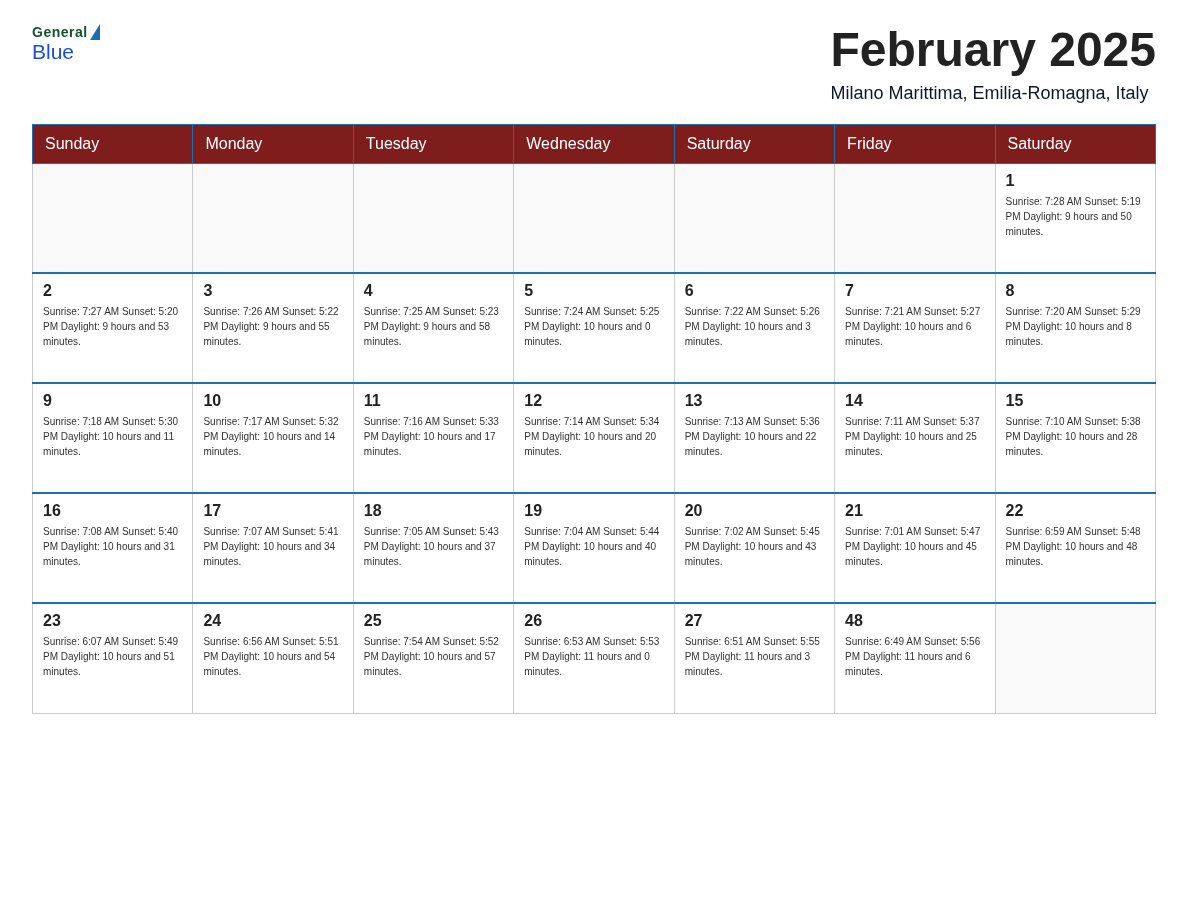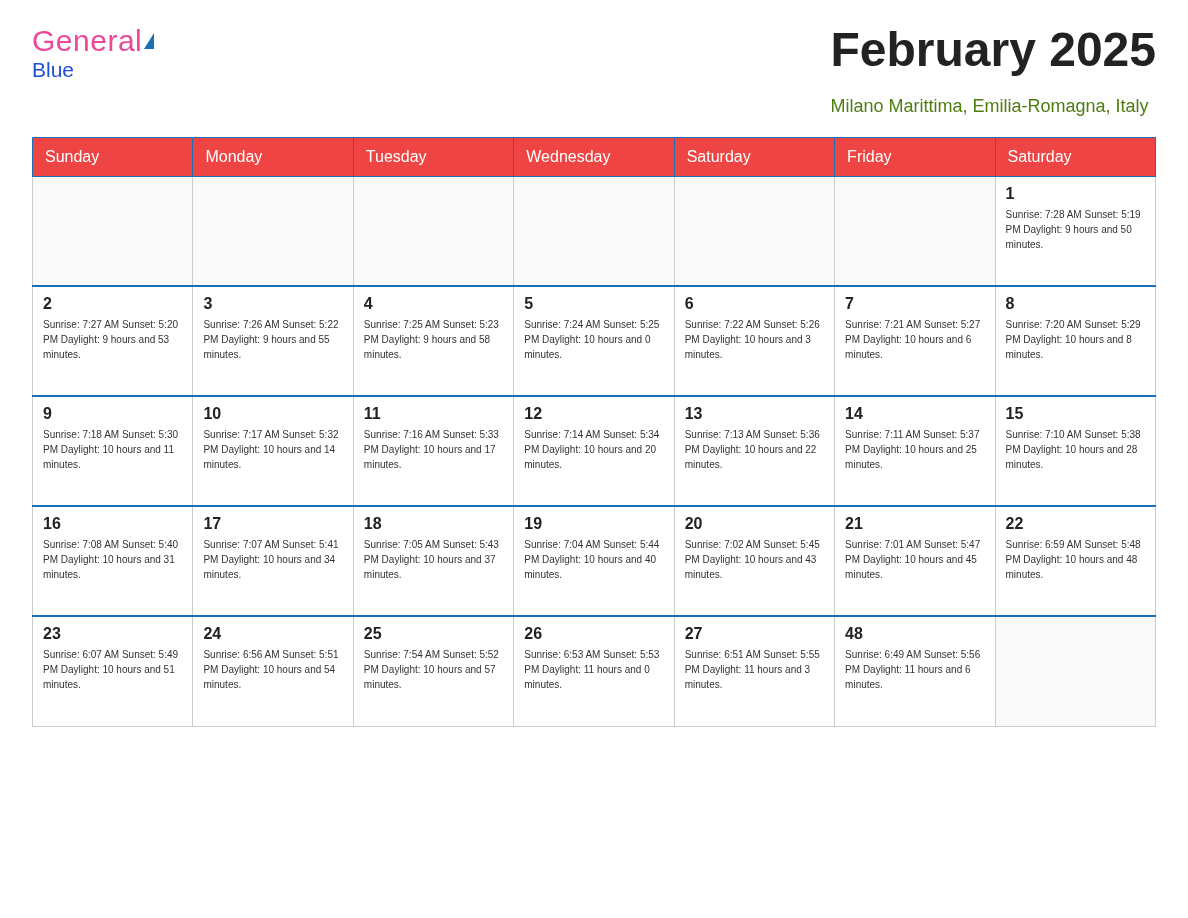--- a/index.html
+++ b/index.html
@@ -15,23 +15,23 @@
       justify-content: space-between;
       align-items: flex-start;
       margin-bottom: 20px;
     }
     .logo {
       display: flex;
       flex-direction: column;
       align-items: flex-start;
     }
     .logo-general {
-      font-size: 30px;
-      font-weight: normal;
-      color: #ec4899;
+      font-size: 14px;
+      font-weight: bold;
+      color: #14532d;
       letter-spacing: 0.5px;
     }
     .logo-blue {
       font-size: 21px;
       font-weight: normal;
       color: #1d4ed8;
     }
     .logo-triangle {
       display: inline-block;
       width: 0;
@@ -49,30 +49,30 @@
       text-align: left;
     }
     .month-title {
       font-size: 48px;
       font-weight: bold;
       color: #222;
       line-height: 1.1;
     }
     .location {
       font-size: 18px;
-      color: #4d7c0f;
-      margin-top: 19px;
+      color: #0f172a;
+      margin-top: 6px;
     }
     .calendar {
       width: 100%;
       border-collapse: collapse;
       border: 1px solid #ccc;
     }
     .calendar th {
-      background-color: #ef4444;
+      background-color: #7f1d1d;
       color: #fff;
       font-size: 16px;
       font-weight: normal;
       padding: 10px 12px;
       text-align: left;
       border: 1px solid #1a6fb5;
     }
     .calendar td {
       vertical-align: top;
       padding: 8px 10px;

